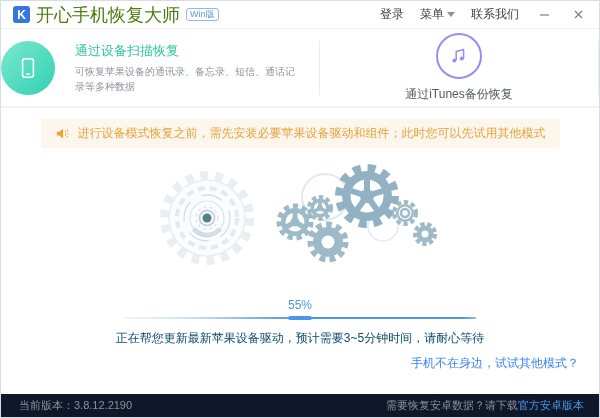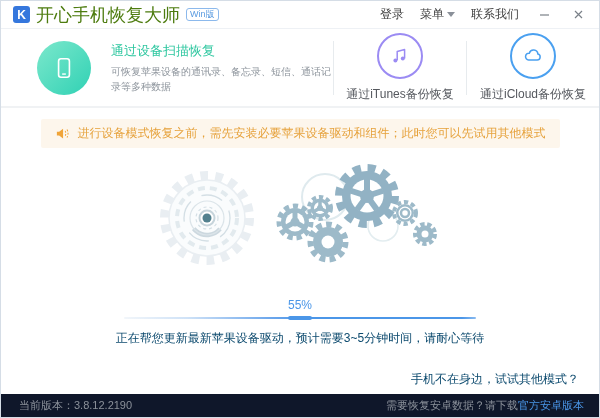--- a/index.html
+++ b/index.html
@@ -11,42 +11,42 @@
   .logo{width:17px;height:17px;background:#3577dd;color:#fff;border-radius:3px;font-size:12px;font-weight:bold;display:flex;align-items:center;justify-content:center;}
   .app-title{color:#4d7c0f;font-size:18px;}
   .badge{color:#5a9be0;border:1px solid #8cb9ec;border-radius:3px;font-size:9px;padding:1px 3px;line-height:1;}
   .title-right{display:flex;align-items:center;gap:16px;}
   .menu-link{font-size:12px;color:#404040;cursor:pointer;display:flex;align-items:center;gap:3px;}
   .caret{width:0;height:0;border-left:4px solid transparent;border-right:4px solid transparent;border-top:5px solid #8a9099;display:inline-block;}
   .winbtn{width:18px;height:18px;display:flex;align-items:center;justify-content:center;cursor:pointer;}
 
   
   .tabstrip{position:absolute;top:29px;left:0;right:0;height:76px;display:flex;align-items:center;background:#fff;border-bottom:2px solid #f0f2f4;box-sizing:content-box;}
-  .tab-device{flex:0 0 318px;display:flex;align-items:center;padding-left:36px;gap:20px;box-sizing:border-box;cursor:pointer;}
+  .tab-device{flex:0 0 318px;display:flex;align-items:center;gap:20px;box-sizing:border-box;cursor:pointer;}
   .tab-circle{width:54px;height:54px;border-radius:50%;background:linear-gradient(135deg,#7ce8cc 0%,#30d1b4 100%);display:flex;align-items:center;justify-content:center;flex:0 0 auto;}
   .tab-texts{width:222px;}
   .tab-title{font-size:13px;color:#2fc7a0;margin-bottom:4px;}
   .tab-desc{font-size:10px;color:#8d949c;line-height:1.55;}
   .vdiv{width:1px;height:54px;background:#e7ebee;flex:0 0 auto;}
   .tab-center{flex:1;display:flex;flex-direction:column;align-items:center;justify-content:center;gap:7px;cursor:pointer;}
   .ring{width:42px;height:42px;border-radius:50%;display:flex;align-items:center;justify-content:center;background:#fff;}
   .ring.purple{border:2px solid #9b8bf3;}
   .ring.blue{border:2px solid #4aa0f0;}
   .tab-label{font-size:12px;color:#55585e;}
 
   
   .main{position:absolute;top:107px;left:0;right:0;bottom:23px;background:#fff;text-align:center;}
   .notice{display:inline-flex;align-items:center;gap:8px;background:#fdf6ec;color:#e6a23c;font-size:12px;padding:6px 14px;margin-top:11px;border-radius:2px;}
   .gears{display:block;margin:10px auto 0;}
   .pct{font-size:12px;color:#4a96e8;margin-top:2px;}
   .track{position:relative;width:352px;height:2px;margin:5px auto 0;border-radius:2px;
          background:linear-gradient(90deg,#f2f6fa 0%,#cfe2f7 18%,#6ba6ec 42%,#4b96e8 52%,#4b96e8 96%,#8abbf0 100%);}
   .thumb{position:absolute;left:50%;top:-1px;transform:translateX(-50%);width:24px;height:4px;border-radius:2px;background:#4b96e8;}
   .status{font-size:12px;color:#0c4a6e;margin-top:11px;}
-  .other-mode{position:absolute;right:20px;bottom:6px;font-size:12px;color:#0c4a6e;cursor:pointer;}
+  .other-mode{position:absolute;right:20px;bottom:22px;font-size:12px;color:#3b82f6;cursor:pointer;}
 
   
   .footer{position:absolute;left:0;right:0;bottom:0;height:23px;background:#0f172a;display:flex;align-items:center;justify-content:space-between;padding:0 15px 0 18px;font-size:11px;color:#8b919a;box-sizing:border-box;}
   .footer a{color:#4a96e8;text-decoration:none;cursor:pointer;}
 </style>
 </head>
 <body>
 
 <div class="window">
 
@@ -94,28 +94,20 @@
       <div class="ring purple">
         <svg width="20" height="20" viewBox="0 0 20 20" fill="none">
           <path d="M7.2 14.2 V5.4 L14.6 3.6 V12.4" stroke="#9b8bf3" stroke-width="1.5" stroke-linejoin="round"></path>
           <circle cx="5.4" cy="14.4" r="2" fill="#9b8bf3"></circle>
           <circle cx="12.8" cy="12.6" r="2" fill="#9b8bf3"></circle>
         </svg>
       </div>
       <div class="tab-label">通过iTunes备份恢复</div>
     </div>
     <div class="vdiv"></div>
-    <div class="tab-center">
-      <div class="ring blue">
-        <svg width="22" height="22" viewBox="0 0 22 22" fill="none">
-          <path d="M6.6 15 h8.6 a3 3 0 0 0 0.7 -5.9 a4.4 4.4 0 0 0 -8.6 -0.9 a3.4 3.4 0 0 0 -0.7 6.8 z" stroke="#4aa0f0" stroke-width="1.5" stroke-linejoin="round"></path>
-        </svg>
-      </div>
-      <div class="tab-label">通过iCloud备份恢复</div>
-    </div>
   </div>
 
   <div class="main">
     <div class="notice">
       <svg width="15" height="15" viewBox="0 0 16 16">
         <path d="M2 6 v4 h2.4 l4.2 3.2 V2.8 L4.4 6 z" fill="#f0a438"></path>
         <path d="M10.8 5.2 q1.4 2.8 0 5.6" stroke="#f0a438" stroke-width="1.1" fill="none" stroke-dasharray="2 1.4"></path>
         <path d="M12.8 3.8 q2.2 4.2 0 8.4" stroke="#f0a438" stroke-width="1.1" fill="none" stroke-dasharray="2 1.6"></path>
       </svg>
       <span>进行设备模式恢复之前，需先安装必要苹果设备驱动和组件；此时您可以先试用其他模式</span>

